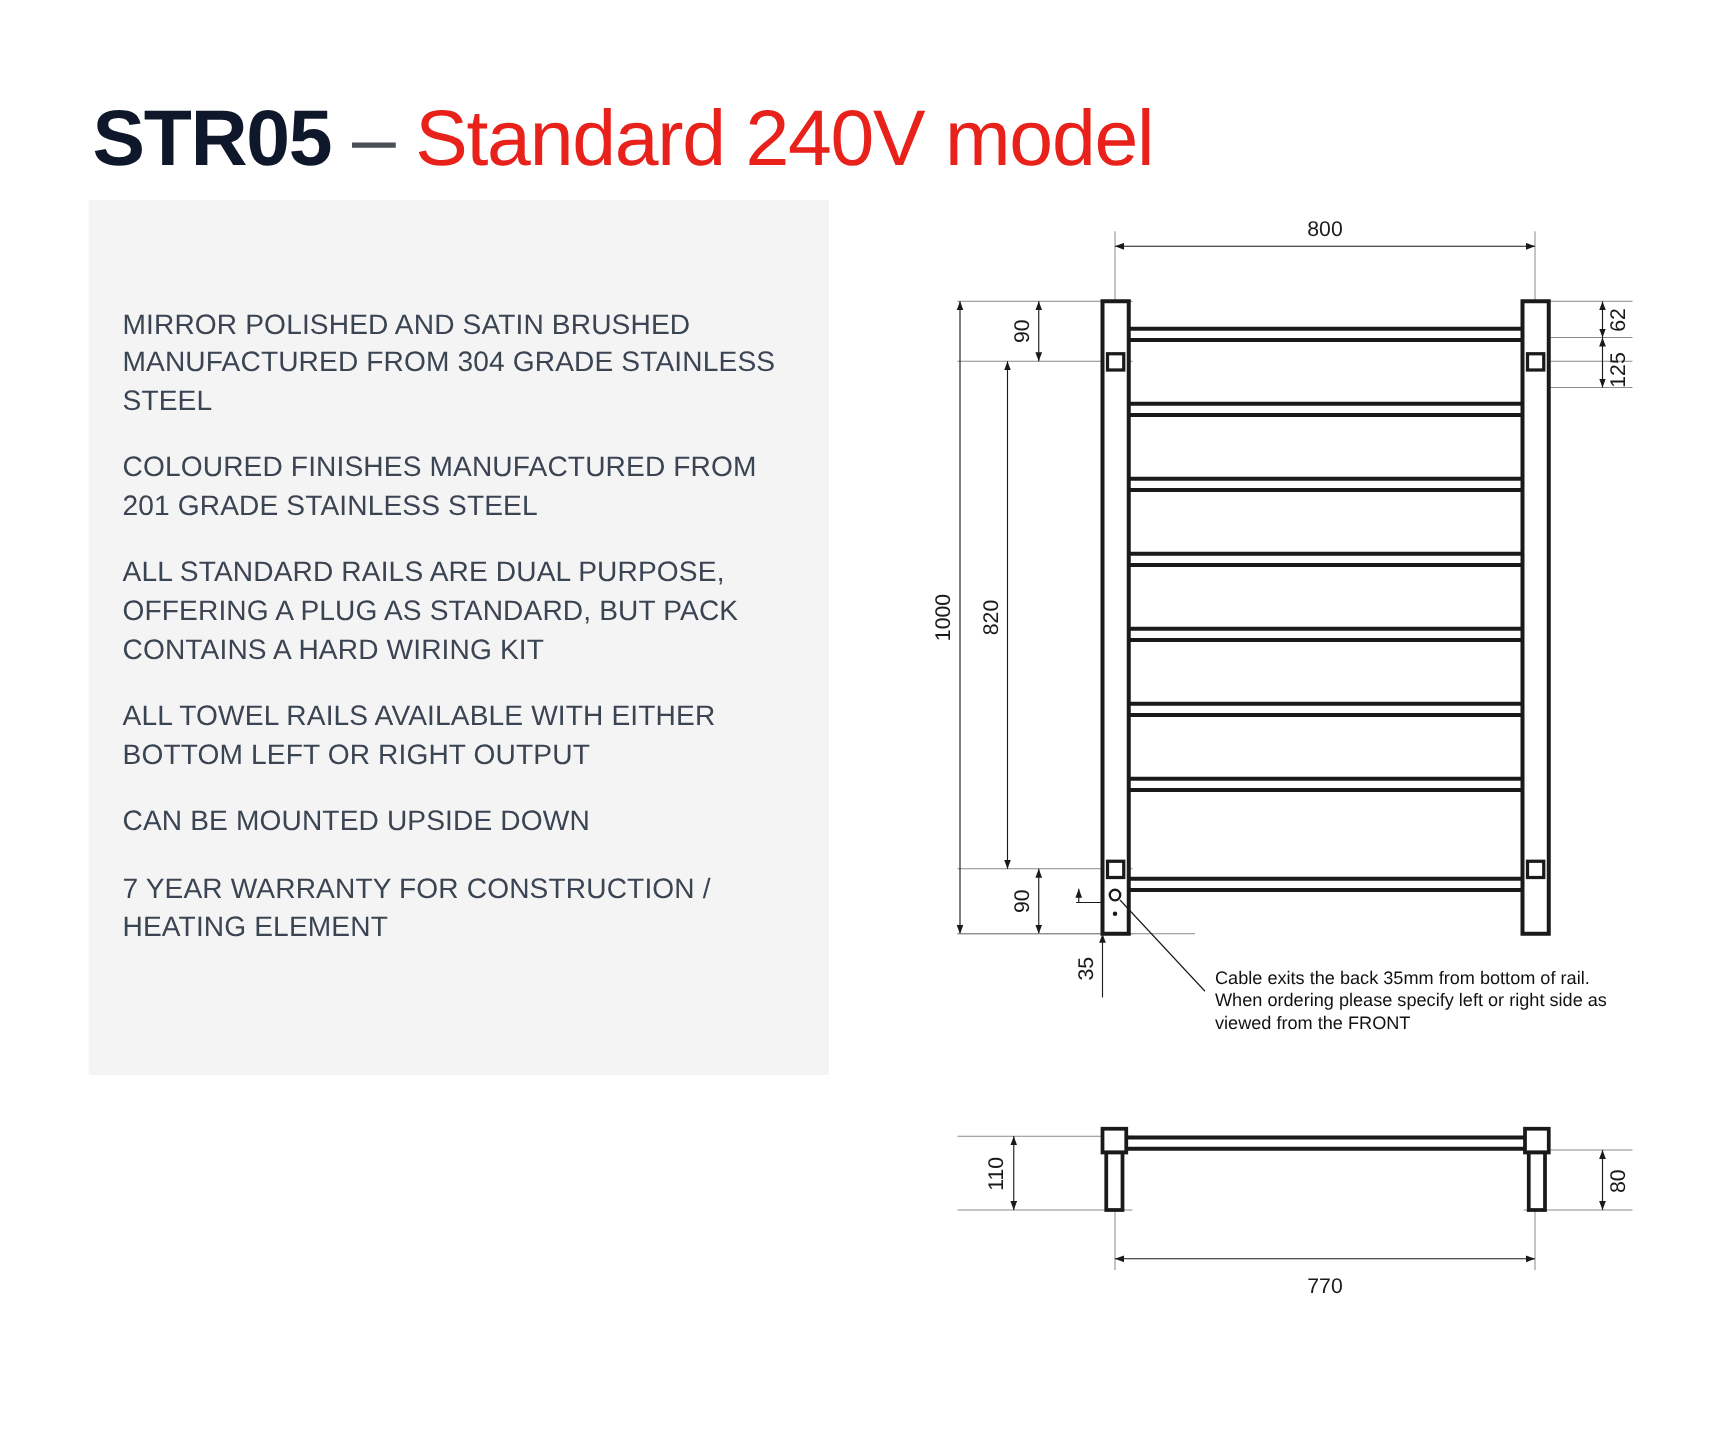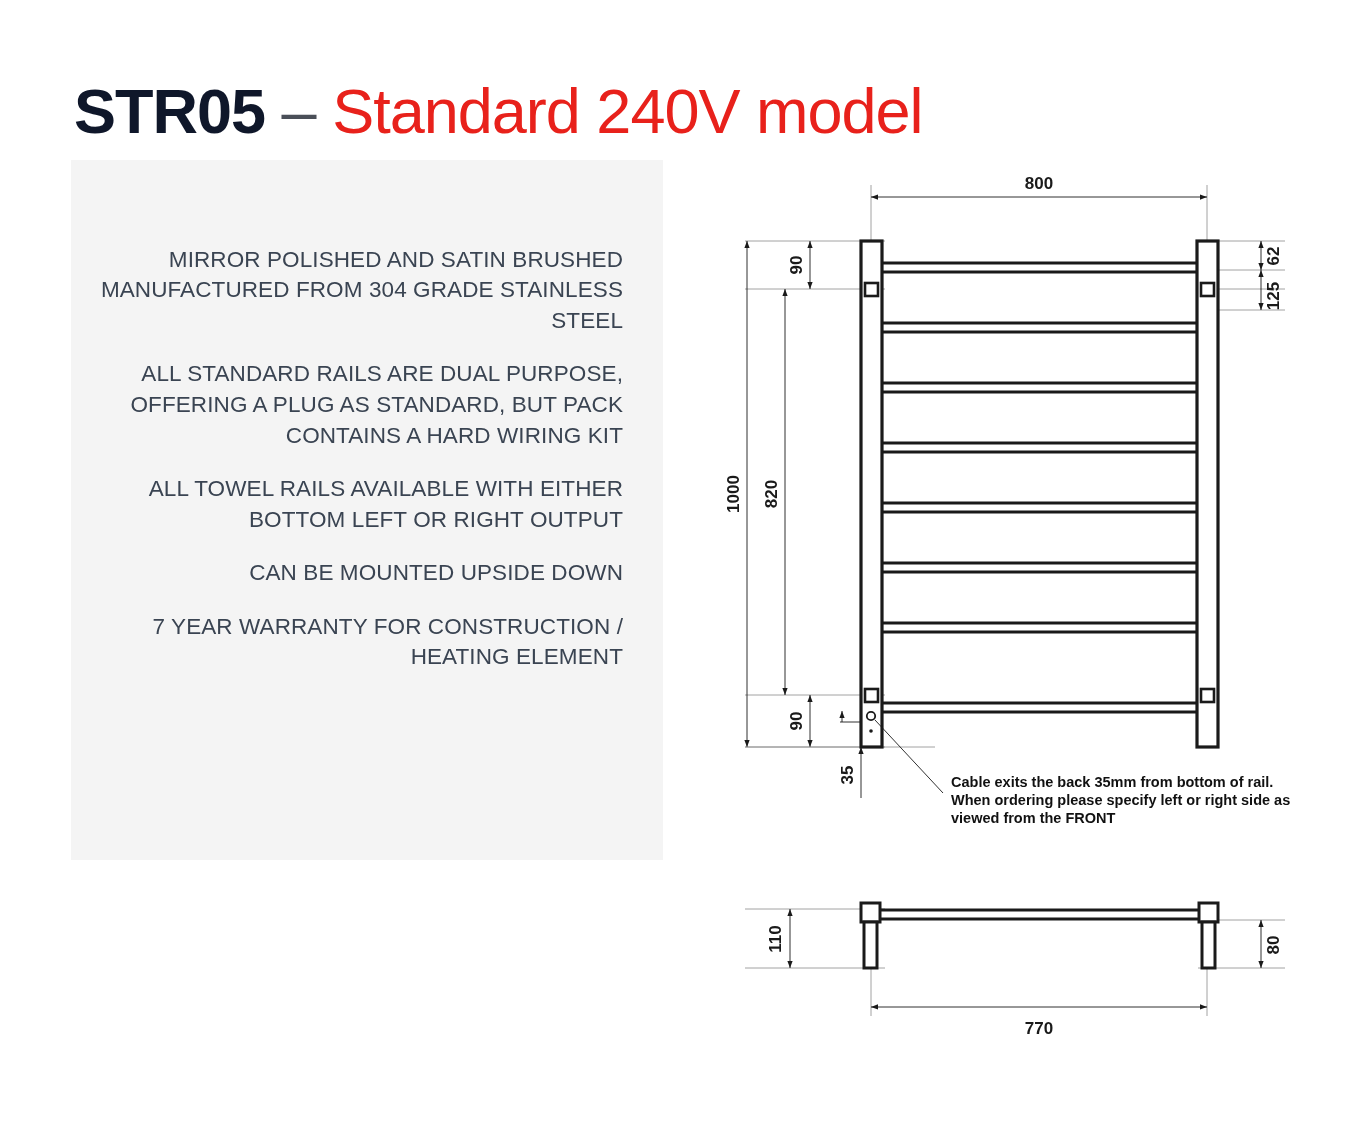--- a/index.html
+++ b/index.html
@@ -33,38 +33,36 @@
   
   #spec-panel {
     position: absolute;
     left: 71px;
     top: 160px;
     width: 592px;
     height: 700px;
     background: #f4f4f4;
     box-sizing: border-box;
     padding: 62px 40px 0 27px;
-    text-align: right;
   }
   .spec-item {
     color: #3a4452;
     font-size: 22.5px;
     line-height: 30.8px;
     letter-spacing: 0.1px;
     margin-bottom: 12px;
   }
 
   
   #drawing-area {
     position: absolute;
-    left: 685px;
+    left: 706px;
     top: 150px;
     width: 660px;
     height: 900px;
-    font-weight: bold;
   }
   #drawing-area svg { display: block; }
 
   .dim-text {
     font-family: "Liberation Sans", sans-serif;
     font-size: 17px;
     fill: #1a1a1a;
   }
   .note-text {
     font-family: "Liberation Sans", sans-serif;
@@ -76,20 +74,21 @@
 <body>
 
 <h1 id="page-title">
   <span class="model-code">STR05</span>
   <span class="dash">–</span>
   <span class="model-name">Standard 240V model</span>
 </h1>
 
 <section id="spec-panel">
   <p class="spec-item">MIRROR POLISHED AND SATIN BRUSHED MANUFACTURED FROM 304 GRADE STAINLESS STEEL</p>
+  <p class="spec-item">COLOURED FINISHES MANUFACTURED FROM 201 GRADE STAINLESS STEEL</p>
   <p class="spec-item">ALL STANDARD RAILS ARE DUAL PURPOSE, OFFERING A PLUG AS STANDARD, BUT PACK CONTAINS A HARD WIRING KIT</p>
   <p class="spec-item">ALL TOWEL RAILS AVAILABLE WITH EITHER BOTTOM LEFT OR RIGHT OUTPUT</p>
   <p class="spec-item">CAN BE MOUNTED UPSIDE DOWN</p>
   <p class="spec-item">7 YEAR WARRANTY FOR CONSTRUCTION / HEATING ELEMENT</p>
 </section>
 
 <div id="drawing-area">
 <svg width="660" height="900" viewBox="0 0 660 900" xmlns="http://www.w3.org/2000/svg">
   <defs>
     <marker id="arrIn" markerWidth="9" markerHeight="9" refX="8" refY="3" orient="auto" markerUnits="strokeWidth">

